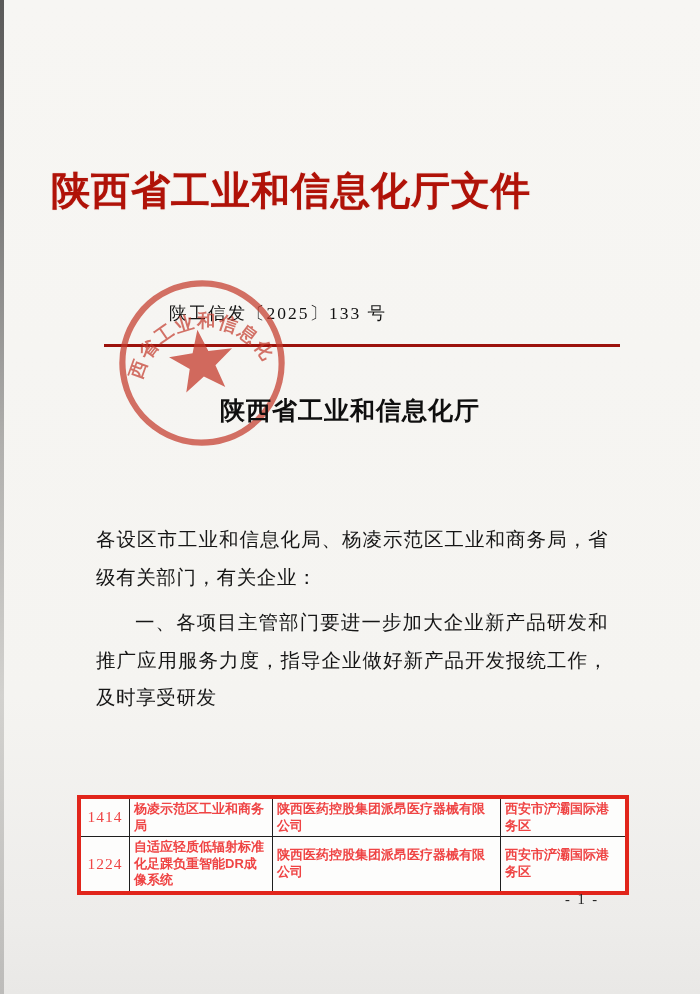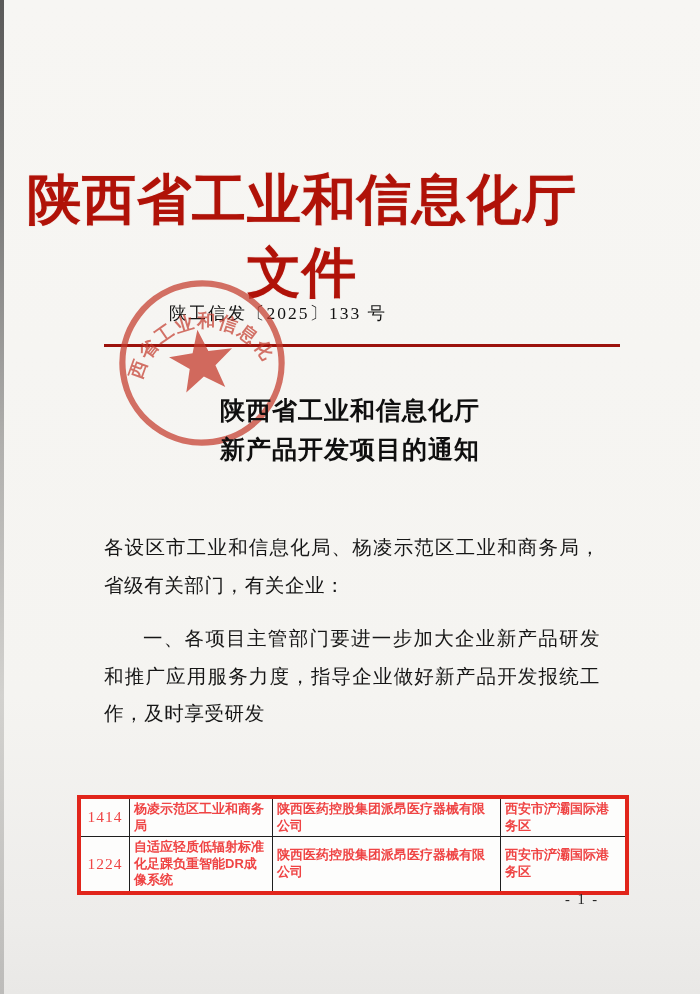--- a/index.html
+++ b/index.html
@@ -8,22 +8,22 @@
     background:linear-gradient(180deg,#f7f6f3 0%,#f5f4f1 70%,#edecea 93%,#e9e8e6 100%);
     font-family:"Liberation Serif","DejaVu Serif",serif;
     color:#1c1c1c;
   }
   .scan-edge{
     position:absolute;left:0;top:0;width:4px;height:994px;
     background:linear-gradient(180deg,#262626 0%,#4a4a4a 18%,#9a9997 45%,#c7c6c3 70%,#aeadab 100%);
     opacity:.75;
   }
   .doc-title{
-    position:absolute;top:164px;left:16px;width:572px;margin:0;
-    text-align:center;font-size:54px;font-weight:bold;letter-spacing:1px;
+    position:absolute;top:164px;left:5px;width:572px;margin:0;
+    text-align:center;font-size:39px;font-weight:bold;letter-spacing:1px;
     color:#b01208;
     text-shadow:0 0 1px rgba(176,18,8,.45);
     font-family:"Liberation Serif","DejaVu Serif",serif;
   }
   .doc-number{
     position:absolute;top:301px;left:0;width:556px;
     text-align:center;font-size:17.5px;letter-spacing:2px;color:#111;
   }
   .red-line{
     position:absolute;top:344px;left:104px;width:516px;height:2.5px;
@@ -37,21 +37,21 @@
   .notice-title{
     position:absolute;top:391px;left:0;width:700px;
     text-align:center;font-size:25px;font-weight:bold;line-height:39px;
     color:#0f0f0f;letter-spacing:1px;
   }
   .doc-body{
     position:absolute;top:513px;left:88px;width:528px;
     font-size:19.5px;line-height:37.6px;text-align:justify;
     letter-spacing:.6px;color:#161616;
   }
-  .doc-body p{margin:16px;text-indent:0;}
+  .doc-body p{margin:8px;text-indent:0;}
   .doc-body p.indent{text-indent:2em;}
   .project-table{
     position:absolute;top:796px;left:78px;width:547px;
     border-collapse:collapse;table-layout:fixed;
     background:#fdfdfc;
   }
   .project-table td{
     border:1.5px solid #1e1e1e;
     padding:2px 4px;vertical-align:middle;
     font-family:"Liberation Sans","DejaVu Sans",sans-serif;
@@ -86,21 +86,20 @@
   </defs>
   <circle cx="85" cy="85" r="76" fill="none" stroke="#c43a2c" stroke-width="6" opacity="0.82"></circle>
   <polygon points="85,53 92.6,74.5 115.4,75.1 97.4,89 103.8,110.9 85,98 66.2,110.9 72.6,89 54.6,75.1 77.4,74.5" fill="#c43a2c" opacity="0.85"></polygon>
   <text font-size="17.5" fill="#c43a2c" opacity="0.8" letter-spacing="2" font-family="Liberation Serif, DejaVu Serif, serif" font-weight="bold">
     <textPath href="#sealArc" startOffset="50%" text-anchor="middle">陕西省工业和信息化厅</textPath>
   </text>
 </svg>
 
 <div class="notice-title">
   <div>陕西省工业和信息化厅</div>
-  <div>新产品开发项目的通知</div>
 </div>
 
 <div class="doc-body">
   <p>各设区市工业和信息化局、杨凌示范区工业和商务局，省级有关部门，有关企业：</p>
   <p class="indent">一、各项目主管部门要进一步加大企业新产品研发和推广应用服务力度，指导企业做好新产品开发报统工作，及时享受研发</p>
 </div>
 
 <table class="project-table">
   <colgroup>
     <col style="width:50px">

